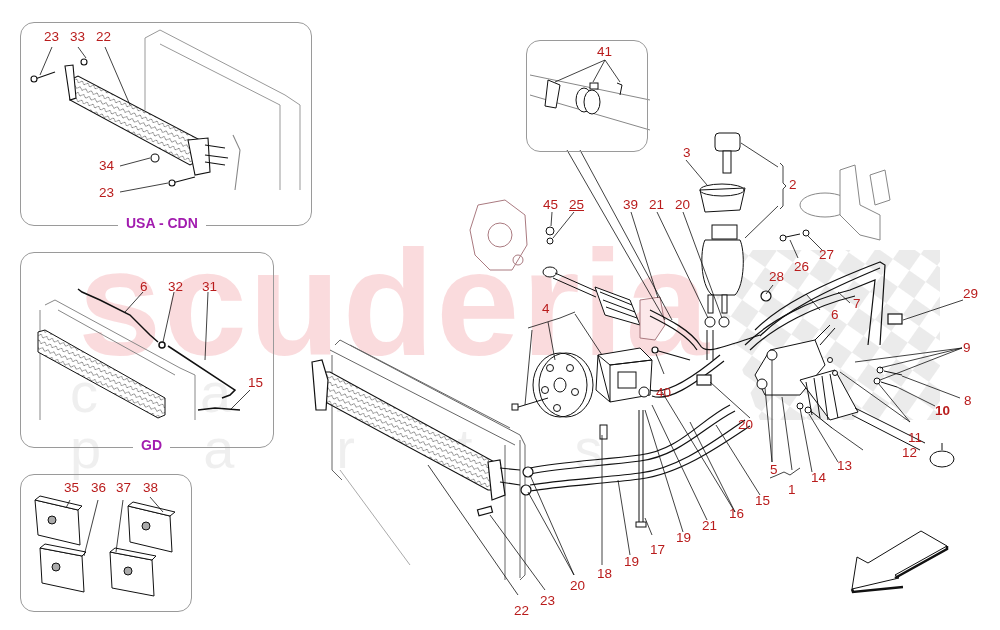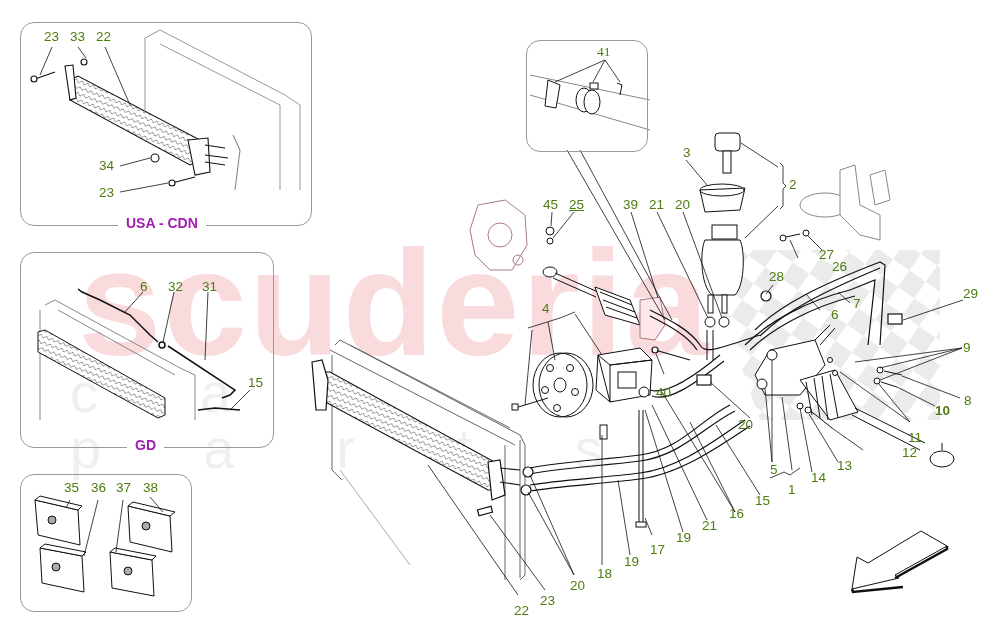--- a/index.html
+++ b/index.html
@@ -8,21 +8,21 @@
   #canvas { position: absolute; left: 0; top: 0; width: 1000px; height: 630px; }
   .wm-big { position: absolute; left: 78px; top: 228px; font-size: 150px; font-weight: bold;
             color: rgba(232, 90, 100, 0.22); letter-spacing: 2px; line-height: 1;
             font-family: "Liberation Sans", sans-serif; pointer-events: none; }
   .wm-small { position: absolute; left: 70px; top: 365px; font-size: 56px;
               color: rgba(150,150,150,0.15); letter-spacing: 102px; line-height: 1;
               font-family: "Liberation Sans", sans-serif; pointer-events: none; }
   .inset { position: absolute; border: 1px solid #9a9a9a; border-radius: 14px; background: transparent; }
   .inset-caption { position: absolute; background: #fff; padding: 0 8px; font-weight: bold;
                    font-size: 14px; color: #a21caf; }
-  .callout { position: absolute; font-size: 13.5px; color: #4d7c0f; line-height: 1;
+  .callout { position: absolute; font-size: 13.5px; color: #b91c1c; line-height: 1;
              font-family: "Liberation Sans", sans-serif; white-space: nowrap; }
 </style>
 </head>
 <body>
 
 <div class="wm-big">scuderia</div>
 <div class="wm-small">car parts</div>
 
 <svg id="canvas" viewBox="0 0 1000 630" xmlns="http://www.w3.org/2000/svg">
   <defs>
@@ -335,21 +335,21 @@
   <g>
     <polygon points="921,531 947,546 895,575 899,578 852,589 857,557 868,563 921,531" fill="#fff" stroke="#111" stroke-width="1"></polygon>
     <path d="M947,546 L947,549 L895,578 M852,589 L853,592 L903,587" fill="none" stroke="#111" stroke-width="2.5"></path>
   </g>
 </svg>
 
 <div class="inset" style="left:20px; top:22px; width:290px; height:202px;"></div>
 <div class="inset-caption" style="left:118px; top:215px;">USA - CDN</div>
 
 <div class="inset" style="left:20px; top:252px; width:252px; height:194px;"></div>
-<div class="inset-caption" style="left:127px; top:437px;">GD</div>
+<div class="inset-caption" style="left:133px; top:437px;">GD</div>
 
 <div class="inset" style="left:20px; top:474px; width:170px; height:136px;"></div>
 
 <div class="inset" style="left:526px; top:40px; width:120px; height:110px;"></div>
 
 <div class="callout" style="left:44px; top:30px;">23</div>
 <div class="callout" style="left:70px; top:30px;text-align:center;">33</div>
 <div class="callout" style="left:96px; top:30px;">22</div>
 <div class="callout" style="left:99px; top:159px;">34</div>
 <div class="callout" style="left:99px; top:186px;">23</div>
@@ -357,29 +357,29 @@
 <div class="callout" style="left:140px; top:280px;">6</div>
 <div class="callout" style="left:168px; top:280px;">32</div>
 <div class="callout" style="left:202px; top:280px;">31</div>
 <div class="callout" style="left:248px; top:376px;">15</div>
 
 <div class="callout" style="left:64px; top:481px;">35</div>
 <div class="callout" style="left:91px; top:481px;">36</div>
 <div class="callout" style="left:116px; top:481px;">37</div>
 <div class="callout" style="left:143px; top:481px;">38</div>
 
-<div class="callout" style="left:597px; top:45px;font-family:Liberation Serif, serif;">41</div>
+<div class="callout" style="left:597px; top:45px;">41</div>
 <div class="callout" style="left:683px; top:146px;">3</div>
 <div class="callout" style="left:789px; top:178px;">2</div>
 <div class="callout" style="left:543px; top:198px;">45</div>
 <div class="callout" style="left:569px; top:198px;text-decoration:underline;">25</div>
 <div class="callout" style="left:623px; top:198px;">39</div>
 <div class="callout" style="left:649px; top:198px;">21</div>
 <div class="callout" style="left:675px; top:198px;">20</div>
-<div class="callout" style="left:832px; top:260px;">26</div>
+<div class="callout" style="left:794px; top:260px;">26</div>
 <div class="callout" style="left:819px; top:248px;">27</div>
 <div class="callout" style="left:769px; top:270px;">28</div>
 <div class="callout" style="left:963px; top:287px;">29</div>
 <div class="callout" style="left:853px; top:297px;">7</div>
 <div class="callout" style="left:831px; top:308px;">6</div>
 <div class="callout" style="left:542px; top:302px;">4</div>
 <div class="callout" style="left:963px; top:341px;">9</div>
 <div class="callout" style="left:656px; top:386px;">40</div>
 <div class="callout" style="left:964px; top:394px;">8</div>
 <div class="callout" style="left:935px; top:404px;font-weight:bold;">10</div>

